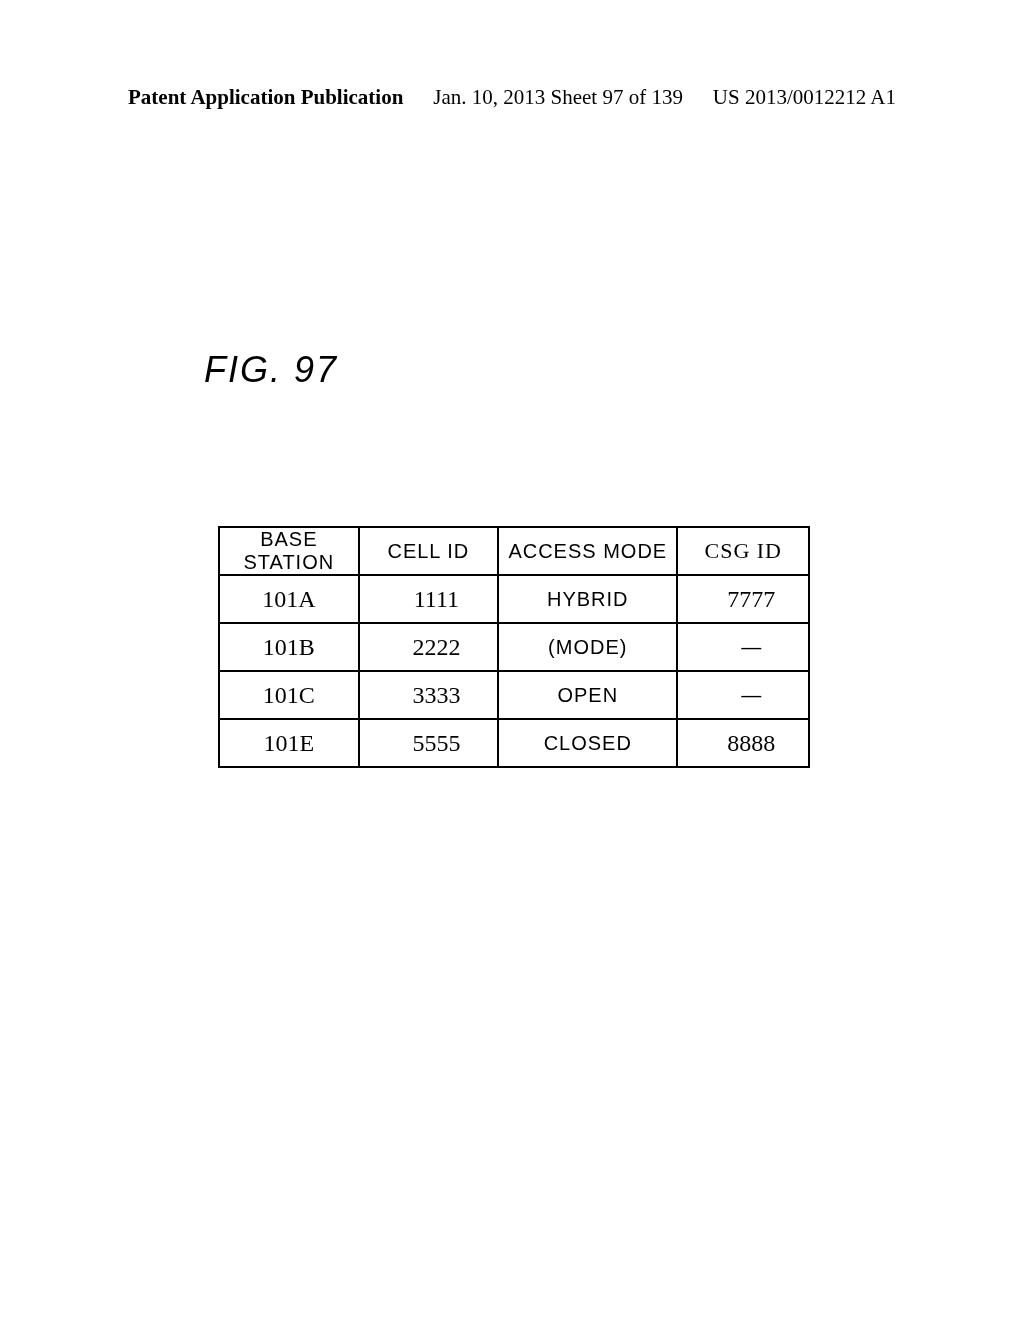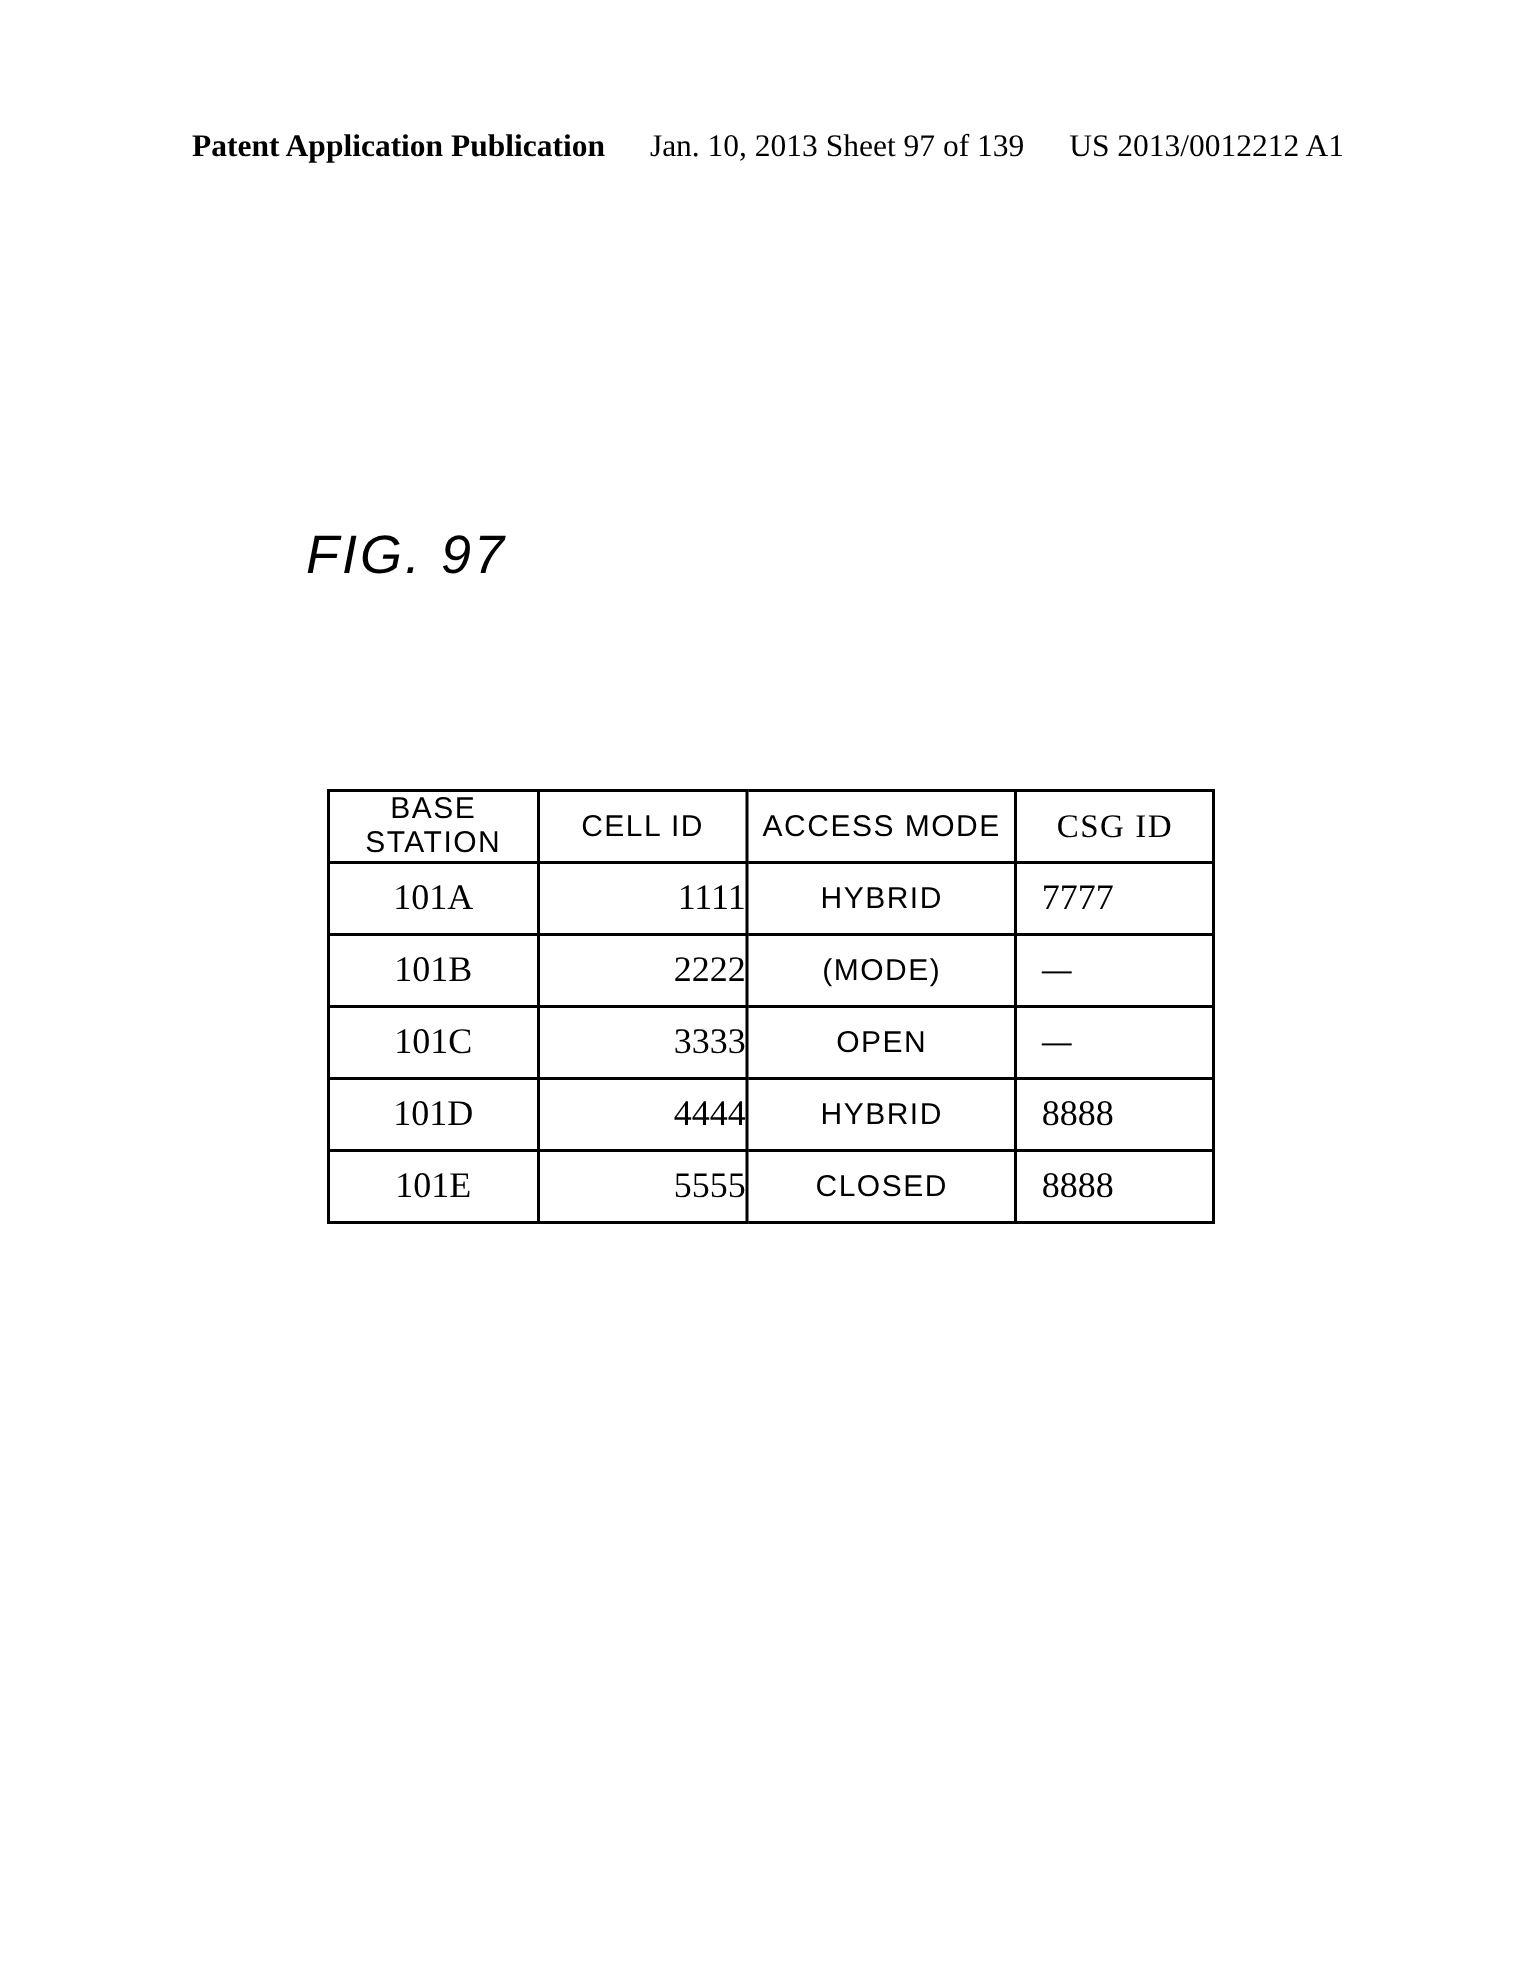--- a/index.html
+++ b/index.html
@@ -69,35 +69,35 @@
       font-size: 22px;
     }
     td.col-base {
       font-family: "Times New Roman", serif;
       font-size: 24px;
       width: 140px;
     }
     td.col-cell {
       font-family: "Times New Roman", serif;
       font-size: 24px;
-      text-align: right;
+      text-align: center;
       padding-left: 16px;
       width: 140px;
     }
     td.col-access {
       font-family: Arial, "Helvetica Neue", sans-serif;
       font-size: 20px;
       letter-spacing: 1px;
       width: 180px;
       border-radius: 13px;
     }
     td.col-csg {
       font-family: "Times New Roman", serif;
       font-size: 24px;
-      text-align: left;
+      text-align: center;
       padding-left: 16px;
       width: 132px;
     }
     td.col-csg.dash {
       font-family: Arial, sans-serif;
       font-size: 20px;
     }
   </style>
 </head>
 <body>
@@ -133,26 +133,20 @@
         <td class="col-access">(MODE)</td>
         <td class="col-csg dash">—</td>
       </tr>
       <tr>
         <td class="col-base">101C</td>
         <td class="col-cell">3333</td>
         <td class="col-access">OPEN</td>
         <td class="col-csg dash">—</td>
       </tr>
       <tr>
-        <td class="col-base">101D</td>
-        <td class="col-cell">4444</td>
-        <td class="col-access">HYBRID</td>
-        <td class="col-csg">8888</td>
-      </tr>
-      <tr>
         <td class="col-base">101E</td>
         <td class="col-cell">5555</td>
         <td class="col-access">CLOSED</td>
         <td class="col-csg">8888</td>
       </tr>
     </tbody>
   </table>
 </div>
 
 </body></html>

